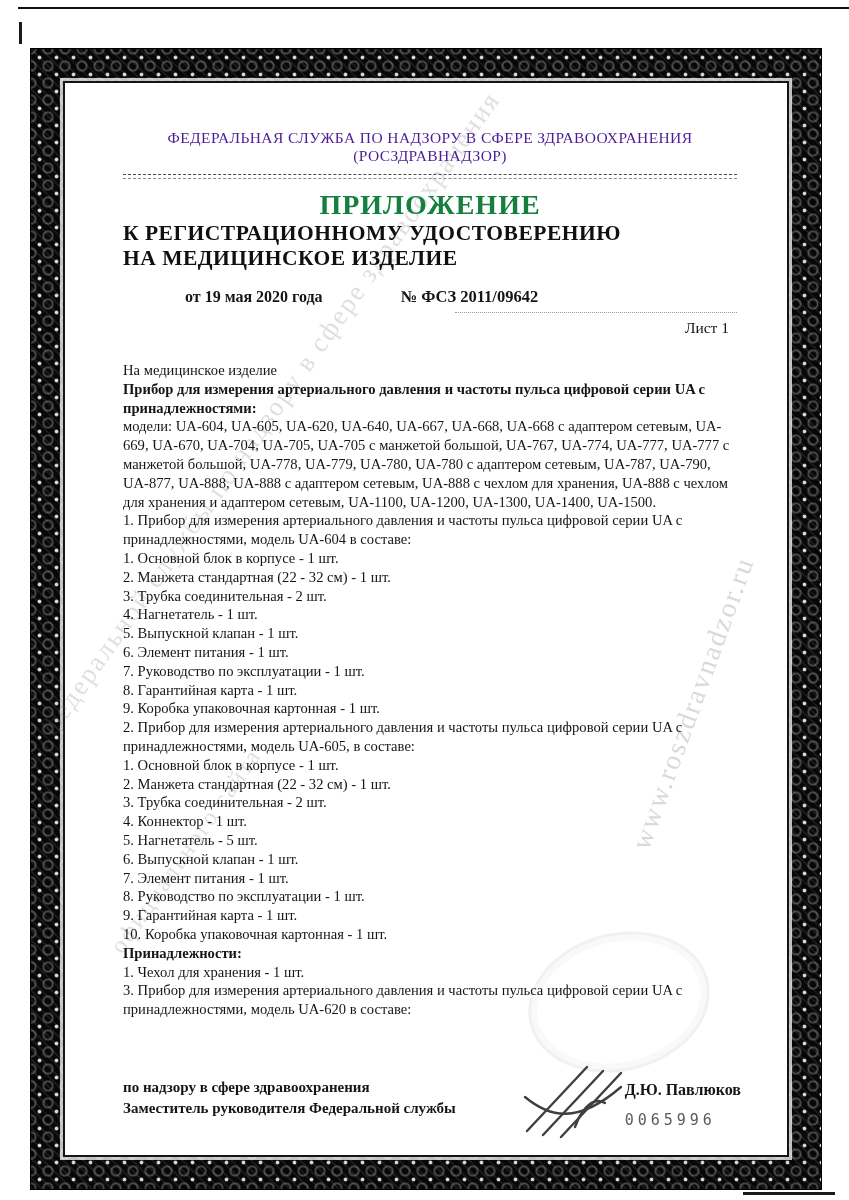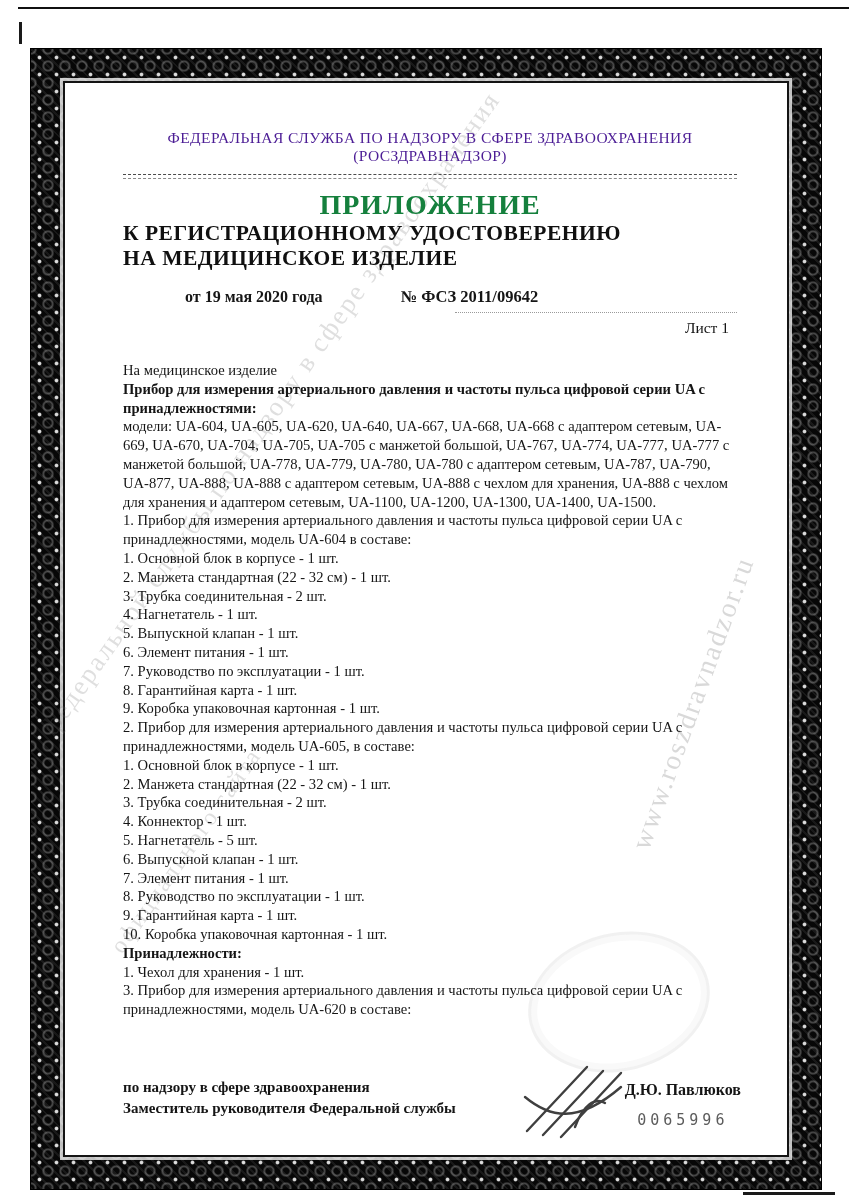--- a/index.html
+++ b/index.html
@@ -71,21 +71,21 @@
   .footer{
     position:absolute;left:58px;right:46px;bottom:26px;
     display:flex;justify-content:space-between;align-items:flex-start;
   }
   .signer{font-size:15px;font-weight:bold;line-height:21px;max-width:430px;}
   .sign-right{text-align:right;}
   .signer-name{font-size:16px;font-weight:bold;margin-top:4px;}
   .serial{
     margin-top:12px;
     font-family:"DejaVu Sans Mono",monospace;
-    font-size:15px;letter-spacing:4px;color:#5c5c5c;text-align:center;
+    font-size:15px;letter-spacing:4px;color:#5c5c5c;text-align:left;
   }
   .signature{position:absolute;left:452px;bottom:14px;width:140px;height:84px;}
 </style>
 </head>
 <body>
 
 <div class="page">
 
   <div class="scan-topline"></div>
   <div class="scan-tick"></div>

